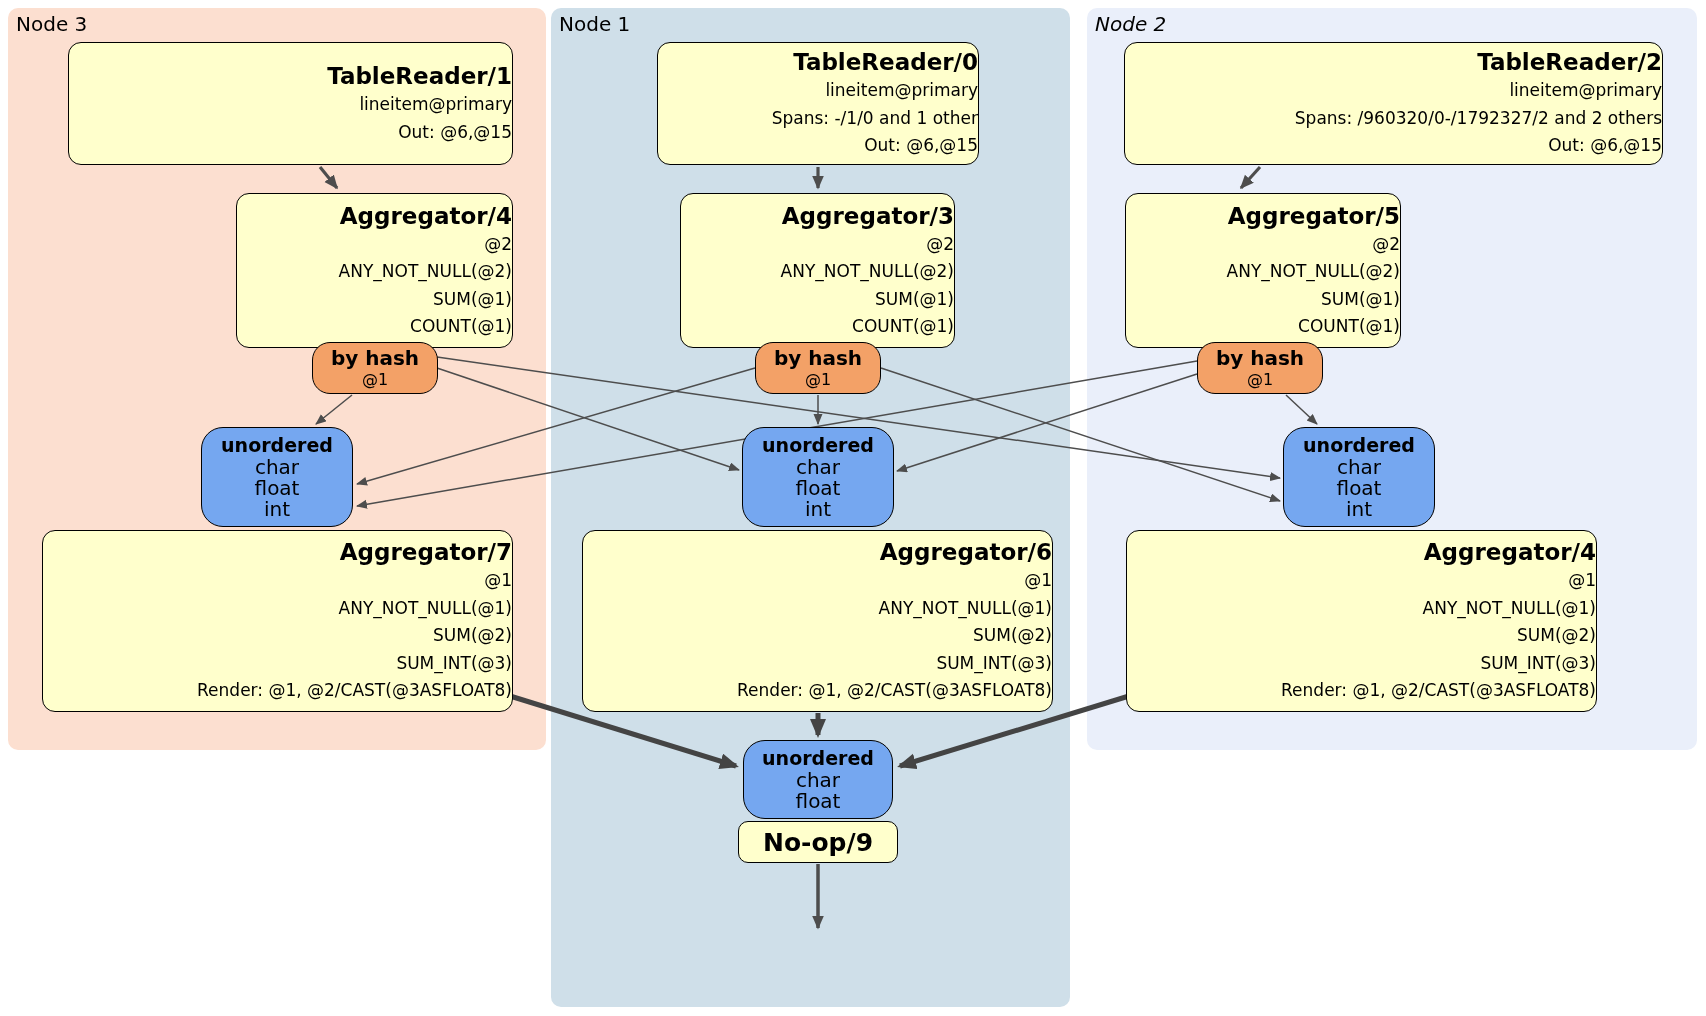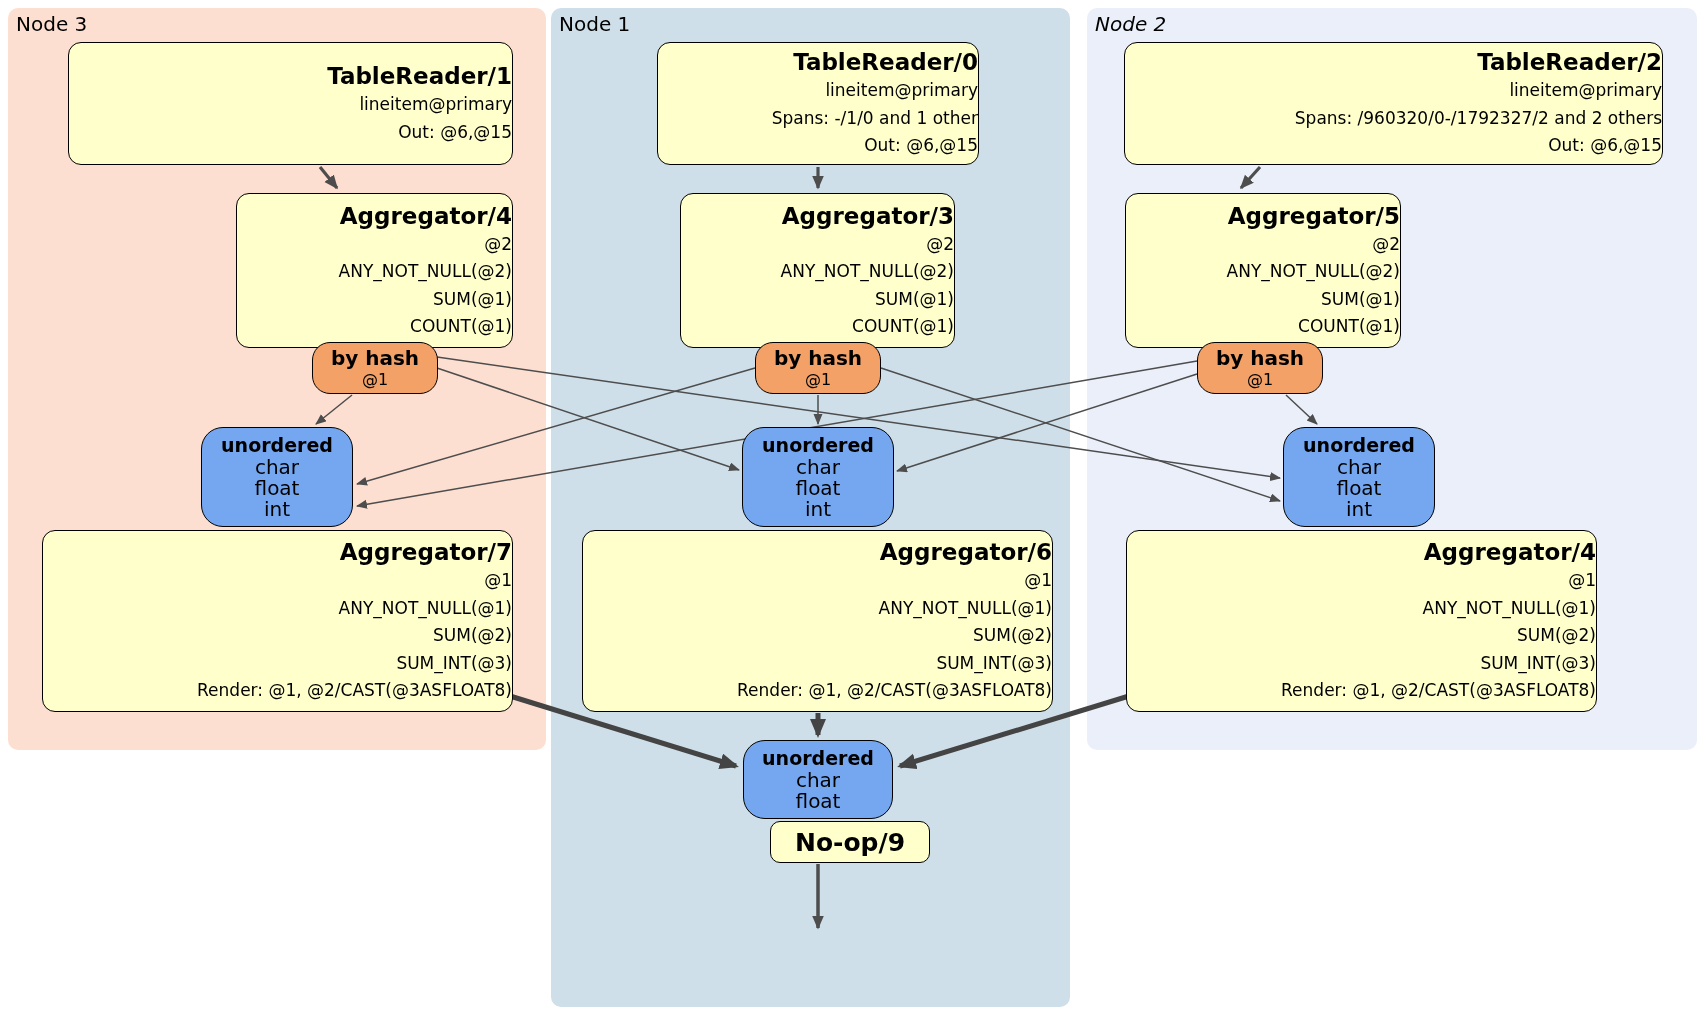--- a/index.html
+++ b/index.html
@@ -27,21 +27,21 @@
   .sync{
     position:absolute;z-index:2;background:#75a7f0;border:1.6px solid #000;border-radius:22px;
     display:flex;flex-direction:column;justify-content:center;align-items:center;
     text-align:center;box-sizing:border-box;
   }
   .stitle{font-weight:bold;font-size:19px;line-height:23px;white-space:nowrap;}
   .sitem{font-size:20px;line-height:21px;white-space:nowrap;}
   .pill{
     position:absolute;z-index:2;background:#ffffcc;border:1.8px solid #000;border-radius:10px;
     display:flex;justify-content:center;align-items:center;
-    font-weight:bold;font-size:25px;box-sizing:border-box;white-space:nowrap;margin-left:32px;
+    font-weight:bold;font-size:25px;box-sizing:border-box;white-space:nowrap;
   }
 </style>
 </head>
 <body>
 
 <div class="canvas">
 
   <div class="nodebg" style="left:8px;top:8px;width:538px;height:742px;background:#fcdfd0;">
     <div class="nodelabel">Node 3</div>
   </div>

